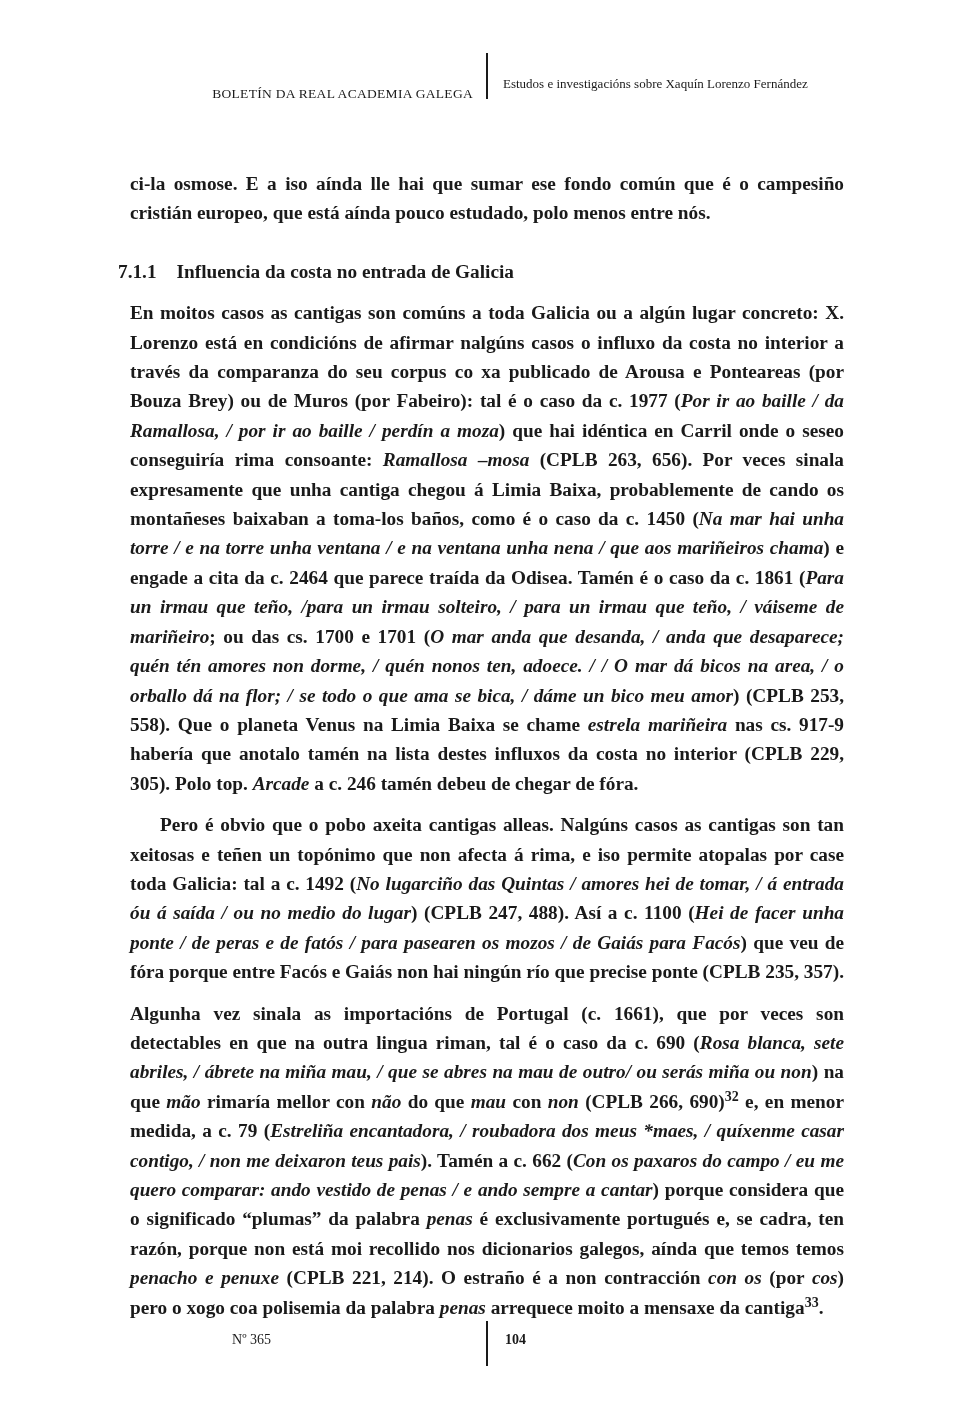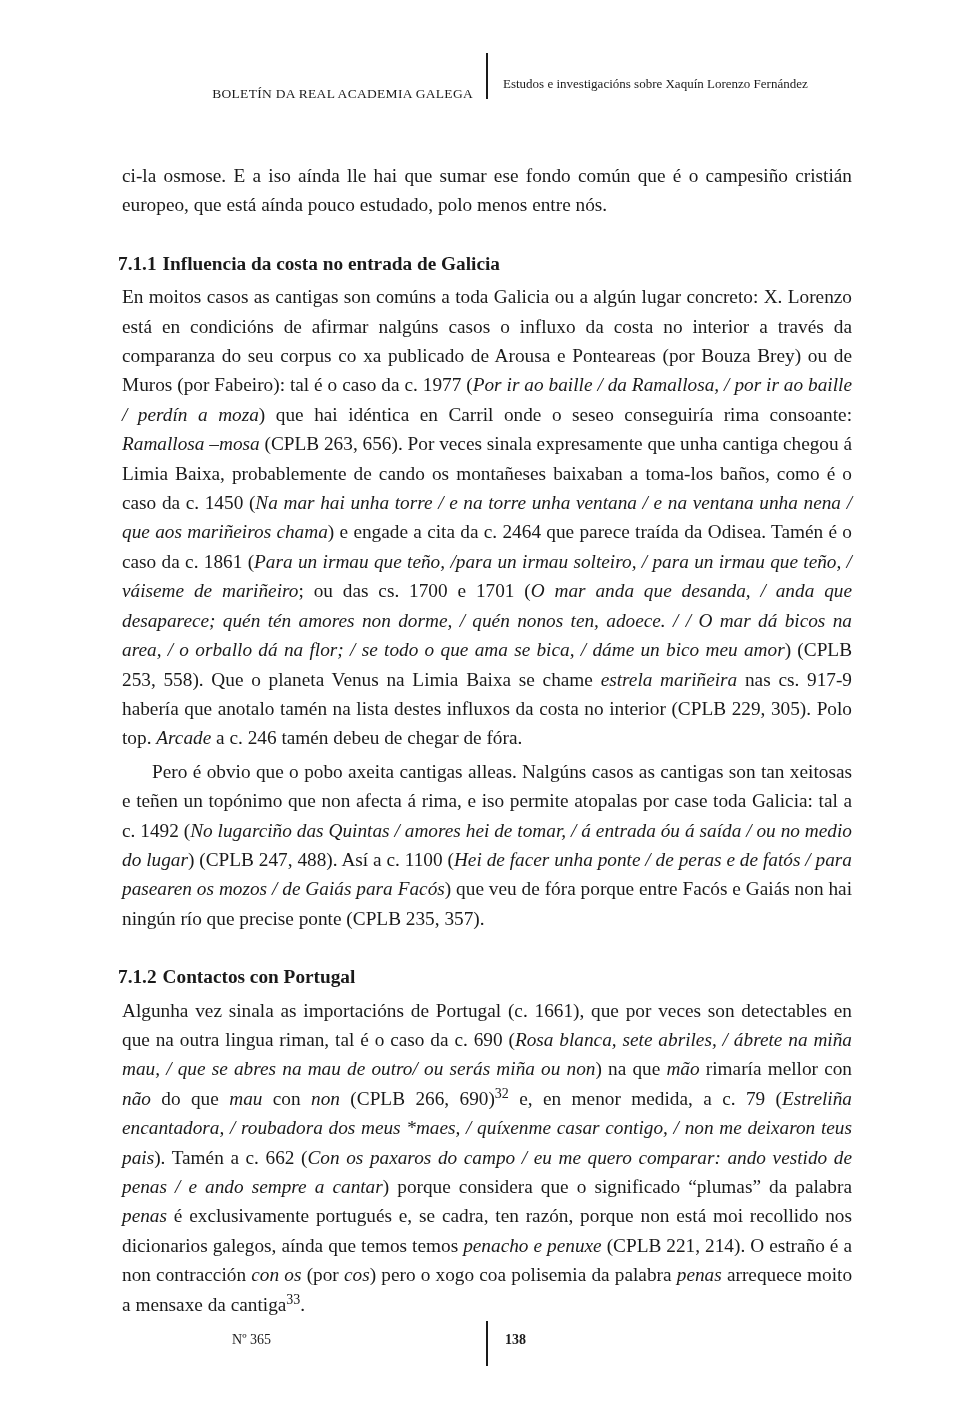--- a/index.html
+++ b/index.html
@@ -2,24 +2,24 @@
 <html><head>
   <meta charset="utf-8">
   <style>
     html, body { margin: 0; padding: 0; background: #ffffff; }
     body { width: 975px; height: 1417px; position: relative; font-family: "Liberation Serif", "DejaVu Serif", serif; color: #1a1a1a; overflow: hidden; }
     .page-header { position: absolute; top: 53px; left: 0; width: 975px; height: 48px; }
     .hdr-left { position: absolute; right: 502px; top: 13px; font-size: 13.5px; letter-spacing: 0.3px; white-space: nowrap; margin-top: 20px; }
     .hdr-divider { position: absolute; left: 486px; top: 0; width: 1.5px; height: 46px; background: #1a1a1a; }
     .hdr-right { position: absolute; left: 503px; top: 13px; font-size: 13px; white-space: nowrap; margin-top: 10px; }
     .body-text { position: absolute; left: 118px; top: 157px; width: 738px; font-size: 19.3px; line-height: 29.4px; text-align: justify; }
-    .body-text p { margin: 4px; }
+    .body-text p { margin: 12px; font-weight: bold; }
     .body-text .indent { text-indent: 30px; }
     .section-heading { margin: 29px 0 0 0; font-size: 19.3px; line-height: 29.4px; }
-    .section-heading .num { margin-right: 6px; }
+    .section-heading .num { margin-right: 20px; }
     .body-text i { font-style: italic; }
     sup { font-size: 14px; line-height: 0; vertical-align: super; }
     .page-footer { position: absolute; top: 1315px; left: 0; width: 776px; height: 50px; }
     .ftr-left { position: absolute; right: 505px; top: 17px; font-size: 14px; white-space: nowrap; }
     .ftr-divider { position: absolute; left: 486px; top: 6px; width: 1.5px; height: 45px; background: #1a1a1a; }
     .ftr-right { position: absolute; left: 505px; top: 17px; font-size: 14px; font-weight: bold; white-space: nowrap; }
   </style>
 </head>
 <body>
 
@@ -31,23 +31,20 @@
 
 <div class="body-text">
   <p>ci-la osmose. E a iso aínda lle hai que sumar ese fondo común que é o campesiño cristián europeo, que está aínda pouco estudado, polo menos entre nós.</p>
 
   <h3 class="section-heading">
     <span class="num">7.1.1</span><span>Influencia da costa no entrada de Galicia</span>
   </h3>
   <p>En moitos casos as cantigas son comúns a toda Galicia ou a algún lugar concreto: X. Lorenzo está en condicións de afirmar nalgúns casos o influxo da costa no interior a través da comparanza do seu corpus co xa publicado de Arousa e Ponteareas (por Bouza Brey) ou de Muros (por Fabeiro): tal é o caso da c. 1977 (<i>Por ir ao baille / da Ramallosa, / por ir ao baille / perdín a moza</i>) que hai idéntica en Carril onde o seseo conseguiría rima consoante: <i>Ramallosa –mosa</i> (CPLB 263, 656). Por veces sinala expresamente que unha cantiga chegou á Limia Baixa, probablemente de cando os montañeses baixaban a toma-los baños, como é o caso da c. 1450 (<i>Na mar hai unha torre / e na torre unha ventana / e na ventana unha nena / que aos mariñeiros chama</i>) e engade a cita da c. 2464 que parece traída da Odisea. Tamén é o caso da c. 1861 (<i>Para un irmau que teño, /para un irmau solteiro, / para un irmau que teño, / váiseme de mariñeiro</i>; ou das cs. 1700 e 1701 (<i>O mar anda que desanda, / anda que desaparece; quén tén amores non dorme, / quén nonos ten, adoece. / / O mar dá bicos na area, / o orballo dá na flor; / se todo o que ama se bica, / dáme un bico meu amor</i>) (CPLB 253, 558). Que o planeta Venus na Limia Baixa se chame <i>estrela mariñeira</i> nas cs. 917-9 habería que anotalo tamén na lista destes influxos da costa no interior (CPLB 229, 305). Polo top. <i>Arcade</i> a c. 246 tamén debeu de chegar de fóra.</p>
   <p class="indent">Pero é obvio que o pobo axeita cantigas alleas. Nalgúns casos as cantigas son tan xeitosas e teñen un topónimo que non afecta á rima, e iso permite atopalas por case toda Galicia: tal a c. 1492 (<i>No lugarciño das Quintas / amores hei de tomar, / á entrada óu á saída / ou no medio do lugar</i>) (CPLB 247, 488). Así a c. 1100 (<i>Hei de facer unha ponte / de peras e de fatós / para pasearen os mozos / de Gaiás para Facós</i>) que veu de fóra porque entre Facós e Gaiás non hai ningún río que precise ponte (CPLB 235, 357).</p>
 
-  <h3 class="section-heading">
-    <span class="num">7.1.2</span><span>Contactos con Portugal</span>
-  </h3>
   <p>Algunha vez sinala as importacións de Portugal (c. 1661), que por veces son detectables en que na outra lingua riman, tal é o caso da c. 690 (<i>Rosa blanca, sete abriles, / ábrete na miña mau, / que se abres na mau de outro/ ou serás miña ou non</i>) na que <i>mão</i> rimaría mellor con <i>não</i> do que <i>mau</i> con <i>non</i> (CPLB 266, 690)<sup>32</sup> e, en menor medida, a c. 79 (<i>Estreliña encantadora, / roubadora dos meus *maes, / quíxenme casar contigo, / non me deixaron teus pais</i>). Tamén a c. 662 (<i>Con os paxaros do campo / eu me quero comparar: ando vestido de penas / e ando sempre a cantar</i>) porque considera que o significado “plumas” da palabra <i>penas</i> é exclusivamente portugués e, se cadra, ten razón, porque non está moi recollido nos dicionarios galegos, aínda que temos temos <i>penacho e penuxe</i> (CPLB 221, 214). O estraño é a non contracción <i>con os</i> (por <i>cos</i>) pero o xogo coa polisemia da palabra <i>penas</i> arrequece moito a mensaxe da cantiga<sup>33</sup>.</p>
 </div>
 
 <div class="page-footer">
   <span class="ftr-left">Nº 365</span>
   <span class="ftr-divider"></span>
-  <span class="ftr-right">138</span>
+  <span class="ftr-right">104</span>
 </div>
 
 </body></html>

